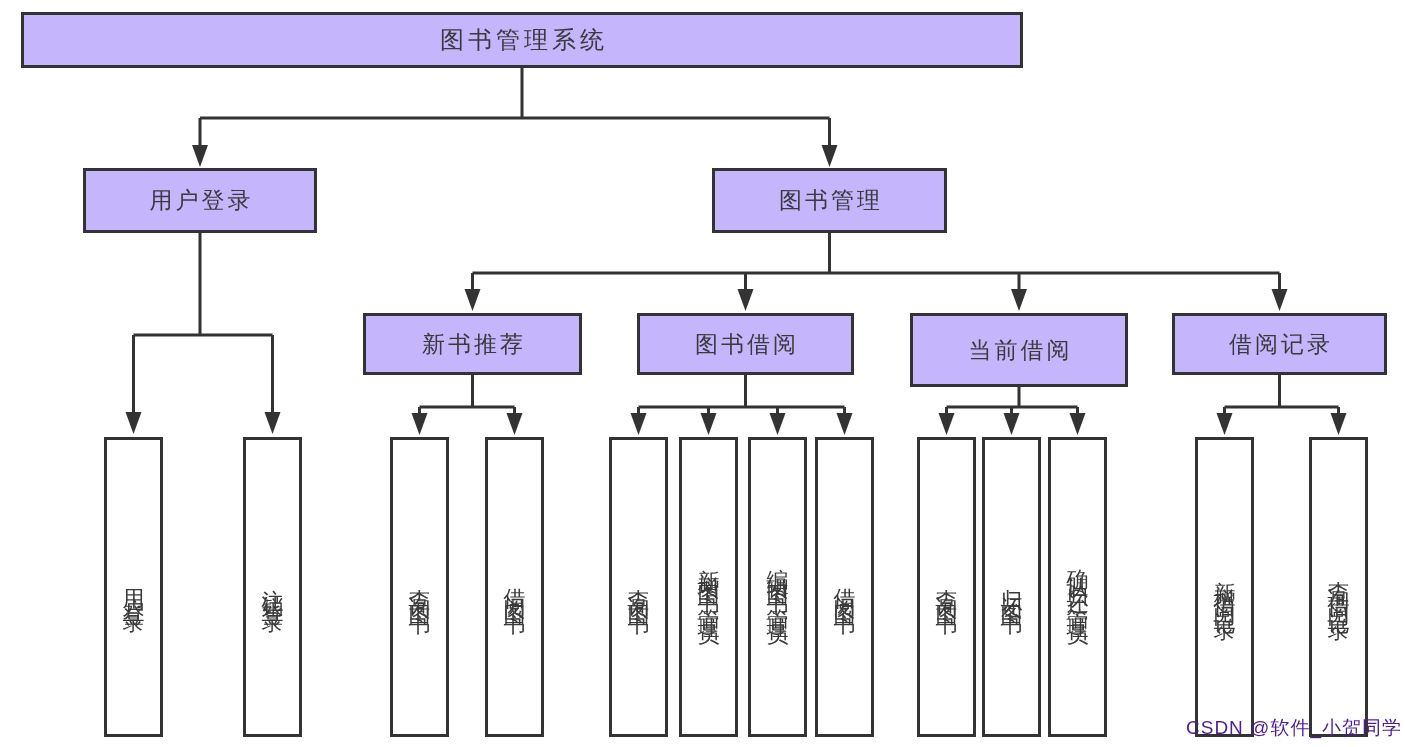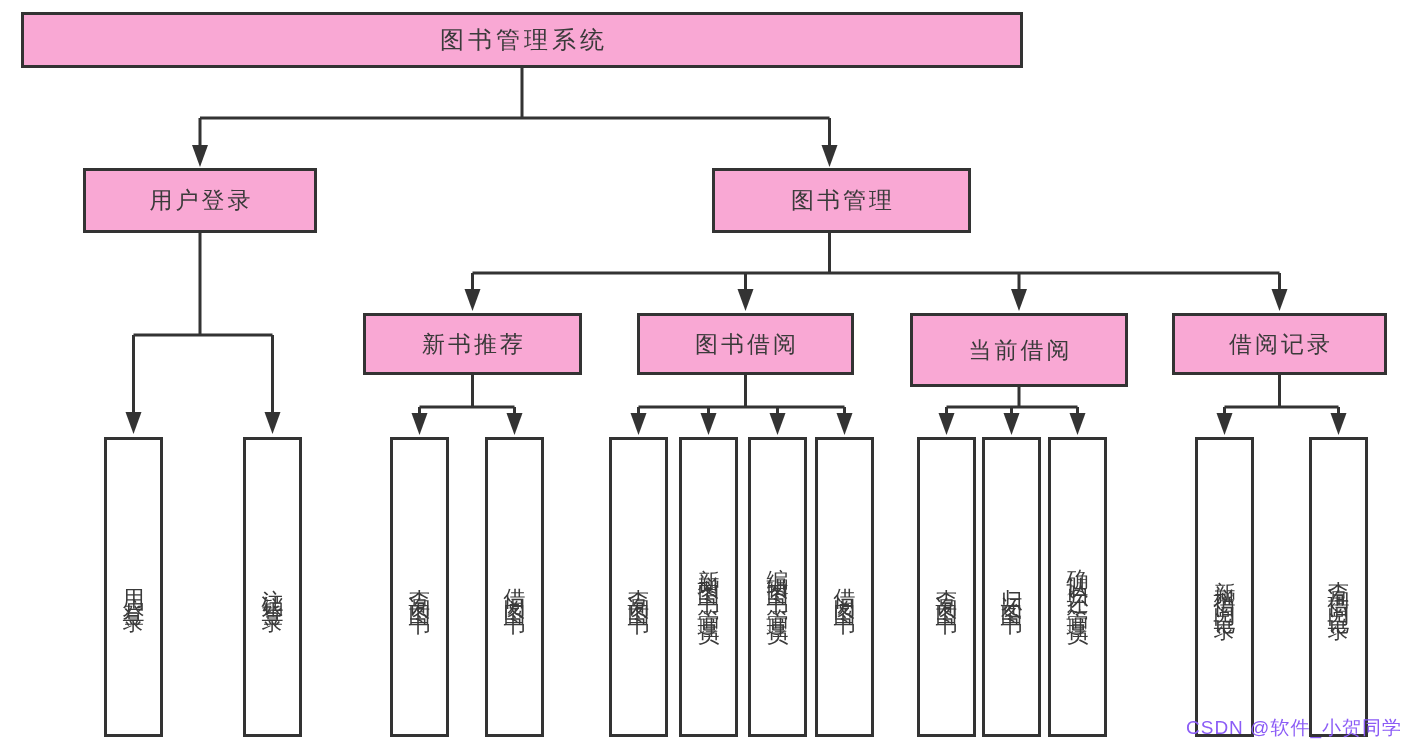--- a/index.html
+++ b/index.html
@@ -5,36 +5,36 @@
   html,body{margin:0;padding:0;background:#ffffff;}
   #canvas{
     position:relative;width:1405px;height:747px;background:#ffffff;overflow:hidden;
     font-family:"Liberation Sans","DejaVu Sans",sans-serif;
   }
   #connectors{position:absolute;left:0;top:0;z-index:1;}
   #connectors path{stroke:#333333;stroke-width:3;fill:none;}
   #connectors polygon{fill:#333333;stroke:none;}
   .node{
     position:absolute;box-sizing:border-box;z-index:2;
-    border:3px solid #333333;background:#f9a8d4;
+    border:3px solid #333333;background:#c4b5fd;
     display:flex;align-items:center;justify-content:center;
     font-size:23px;letter-spacing:3px;text-indent:3px;color:#3a3a3a;
   }
   .node.root{font-size:24px;letter-spacing:4px;text-indent:4px;}
   .leaf{
     position:absolute;top:437px;width:59px;height:300px;box-sizing:border-box;z-index:2;
     border:3px solid #333333;background:#ffffff;
     display:flex;align-items:center;justify-content:center;
   }
   .leaf span{
     writing-mode:vertical-rl;font-size:22px;letter-spacing:8px;line-height:1;color:#3a3a3a;
   }
   .watermark{
     position:absolute;left:1186px;top:715px;z-index:5;
-    font-size:19px;letter-spacing:1px;color:#8b5cf6;white-space:nowrap;
+    font-size:19px;letter-spacing:1px;color:#4c1d95;white-space:nowrap;
   }
 </style>
 </head>
 <body>
 
 <div id="canvas">
 
   <svg id="connectors" width="1405" height="747" viewBox="0 0 1405 747">
 
     <g>
@@ -81,21 +81,21 @@
     <g>
       <path d="M1279.5 375 V407 M1224.5 407 H1338.5 M1224.5 407 V414 M1338.5 407 V414"></path>
       <polygon points="1216.5,413 1232.5,413 1224.5,435"></polygon>
       <polygon points="1330.5,413 1346.5,413 1338.5,435"></polygon>
     </g>
   </svg>
 
   <div class="node root" style="left:21px;top:12px;width:1002px;height:56px;">图书管理系统</div>
 
   <div class="node" style="left:83px;top:168px;width:234px;height:65px;">用户登录</div>
-  <div class="node" style="left:712px;top:168px;width:259px;height:65px;">图书管理</div>
+  <div class="node" style="left:712px;top:168px;width:235px;height:65px;">图书管理</div>
 
   <div class="node" style="left:363px;top:313px;width:219px;height:62px;">新书推荐</div>
   <div class="node" style="left:637px;top:313px;width:217px;height:62px;">图书借阅</div>
   <div class="node" style="left:910px;top:313px;width:218px;height:74px;">当前借阅</div>
   <div class="node" style="left:1172px;top:313px;width:215px;height:62px;">借阅记录</div>
 
   <div class="leaf" style="left:104px;">
     <span>用户登录</span>
   </div>
   <div class="leaf" style="left:243px;">

